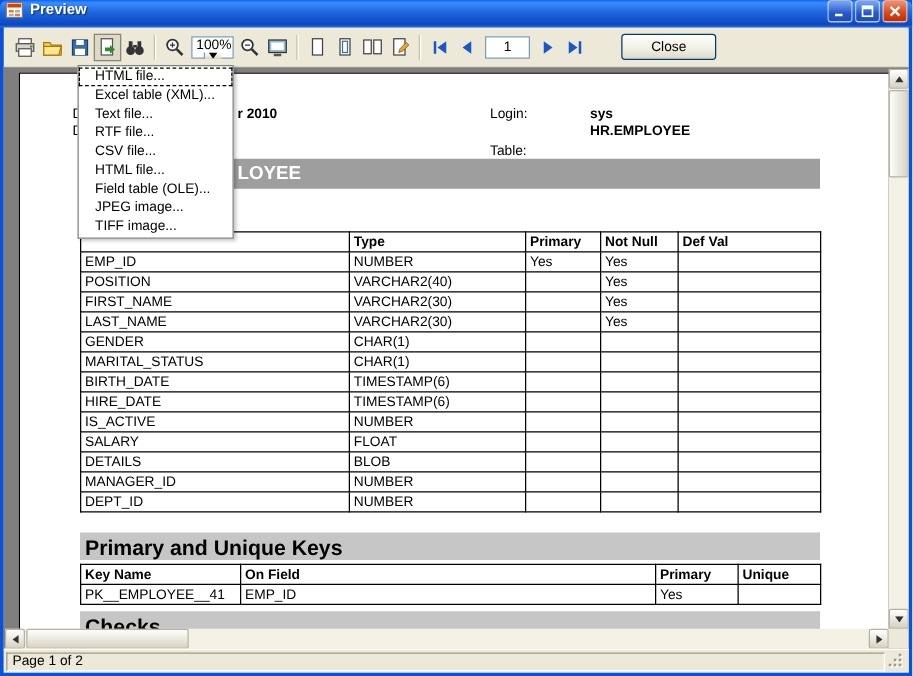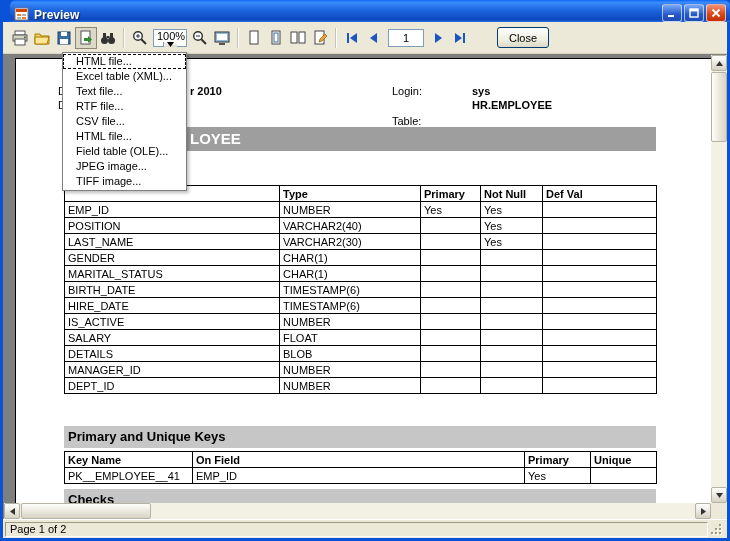--- a/index.html
+++ b/index.html
@@ -1,22 +1,22 @@
 <!DOCTYPE html>
 <html><head>
 <meta charset="utf-8">
 <style>
   *{margin:0;padding:0;box-sizing:border-box;}
   html,body{width:730px;height:541px;background:#fff;font-family:"Liberation Sans",sans-serif;}
   .window{position:relative;width:730px;height:541px;background:#0A52D8;overflow:hidden;}
 
   
-  .titlebar{position:absolute;top:0;left:10px;right:0;height:22px;
+  .titlebar{position:absolute;top:0;left:0;right:0;height:22px;
     background:linear-gradient(180deg,#0C63F4 0%,#3A8CFA 10%,#1E66E0 45%,#0C48BE 90%,#2E6EE4 100%);
-    border-radius:6px 6px 0 0;display:flex;align-items:flex-end;padding:0 4px;}
+    border-radius:6px 6px 0 0;display:flex;align-items:flex-start;padding:0 4px;}
   .title-text{color:#fff;font-size:12px;font-weight:bold;margin-left:4px;text-shadow:1px 1px 1px rgba(0,0,0,.5);flex:1;}
   .winbtns{display:flex;gap:2px;}
   .wbtn{width:20px;height:18px;border-radius:3px;border:1px solid rgba(255,255,255,.6);
     display:flex;align-items:center;justify-content:center;cursor:default;}
   .wbtn.min,.wbtn.max{background:linear-gradient(180deg,#7AA8F8,#2558C8 60%,#1E4CB4);}
   .wbtn.close{background:linear-gradient(180deg,#F09276,#D84A1E 55%,#BE3000);}
 
   
   .body{position:absolute;top:22px;left:3px;right:3px;bottom:3px;background:#ECE9D8;}
 
@@ -25,40 +25,40 @@
     padding-left:6px;border-bottom:1px solid #D8D4C4;}
   .tbtn{width:22px;height:22px;border:1px solid transparent;background:transparent;
     display:flex;align-items:center;justify-content:center;padding:0;cursor:default;}
   .tbtn.pressed{border:1px solid #8A8772;background:#DDD9C8;}
   .tsep{width:2px;height:20px;margin:0 4px;border-left:1px solid #C8C4B4;border-right:1px solid #fff;}
   .zoom-combo{display:flex;align-items:center;height:18px;border:1px solid #7F9DB9;background:#fff;margin:0 2px;flex-direction:column;}
   .zoom-combo .zc-text{font-size:11px;padding:0 3px;width:32px;}
   .zoom-combo .zc-dd{width:14px;height:16px;background:linear-gradient(180deg,#FDFDFB,#E0DCCB);
     border-left:1px solid #7F9DB9;display:flex;align-items:center;justify-content:center;}
   .page-input{width:36px;height:18px;border:1px solid #7F9DB9;font-size:11px;text-align:center;margin:0 3px;font-family:"Liberation Sans",sans-serif;}
-  .close-btn{margin-left:26px;width:52px;height:21px;font-size:11px;font-family:"Liberation Sans",sans-serif;
+  .close-btn{margin-left:26px;width:76px;height:21px;font-size:11px;font-family:"Liberation Sans",sans-serif;
     border:1px solid #003C74;border-radius:3px;background:linear-gradient(180deg,#FDFDFB,#F1EFE2 60%,#DDD9C8);cursor:default;}
 
   
   .preview{position:absolute;top:32px;left:0;right:0;bottom:19px;background:#7F7F7F;
     border-top:1px solid #828177;border-left:1px solid #828177;overflow:hidden;}
   .page{position:absolute;left:11px;top:3px;width:697px;height:520px;background:#fff;border:1px solid #000;}
 
   
   .doc-text{position:absolute;font-size:11px;color:#000;white-space:nowrap;}
   .bold{font-weight:bold;}
   .pos-d1{left:42px;top:26px;} .pos-d2{left:42px;top:40px;}
   .pos-date{left:174px;top:26px;}
   .pos-login-l{left:376px;top:26px;} .pos-login-v{left:456px;top:26px;}
   .pos-table-l{left:376px;top:56px;} .pos-table-v{left:456px;top:40px;}
   .title-band{position:absolute;left:48px;top:68px;width:592px;height:24px;background:#9E9E9E;
     color:#fff;font-size:15px;font-weight:bold;line-height:24px;}
   .title-band span{margin-left:126px;}
   .section-band{position:absolute;left:48px;width:592px;height:22px;background:#C6C6C6;
-    font-size:13px;font-weight:bold;color:#000;padding:3px 4px;}
+    font-size:17px;font-weight:bold;color:#000;padding:3px 4px;}
   .keys-band{top:367px;} .checks-band{top:430px;}
   .doc-table{position:absolute;left:48px;width:592px;border-collapse:collapse;table-layout:fixed;background:#fff;}
   .doc-table.fields{top:126px;} .doc-table.keys{top:392px;}
   .doc-table th,.doc-table td{border:1px solid #000;font-size:11px;height:16px;padding:0 3px;
     text-align:left;vertical-align:middle;white-space:nowrap;overflow:hidden;font-weight:normal;}
   .doc-table th{font-weight:bold;}
 
   
   .vscroll{position:absolute;top:0;right:0;width:16px;bottom:16px;background:#F3F1E4;}
   .hscroll{position:absolute;left:0;right:16px;bottom:0;height:16px;background:#F3F1E4;}
@@ -277,20 +277,27 @@
               <tr>
                 <td>EMP_ID</td>
                 <td>NUMBER</td>
                 <td>Yes</td>
                 <td>Yes</td>
                 <td></td>
               </tr>
               <tr>
                 <td>POSITION</td>
                 <td>VARCHAR2(40)</td>
+                <td></td>
+                <td>Yes</td>
+                <td></td>
+              </tr>
+              <tr>
+                <td>FIRST_NAME</td>
+                <td>VARCHAR2(30)</td>
                 <td></td>
                 <td>Yes</td>
                 <td></td>
               </tr>
               <tr>
                 <td>LAST_NAME</td>
                 <td>VARCHAR2(30)</td>
                 <td></td>
                 <td>Yes</td>
                 <td></td>

